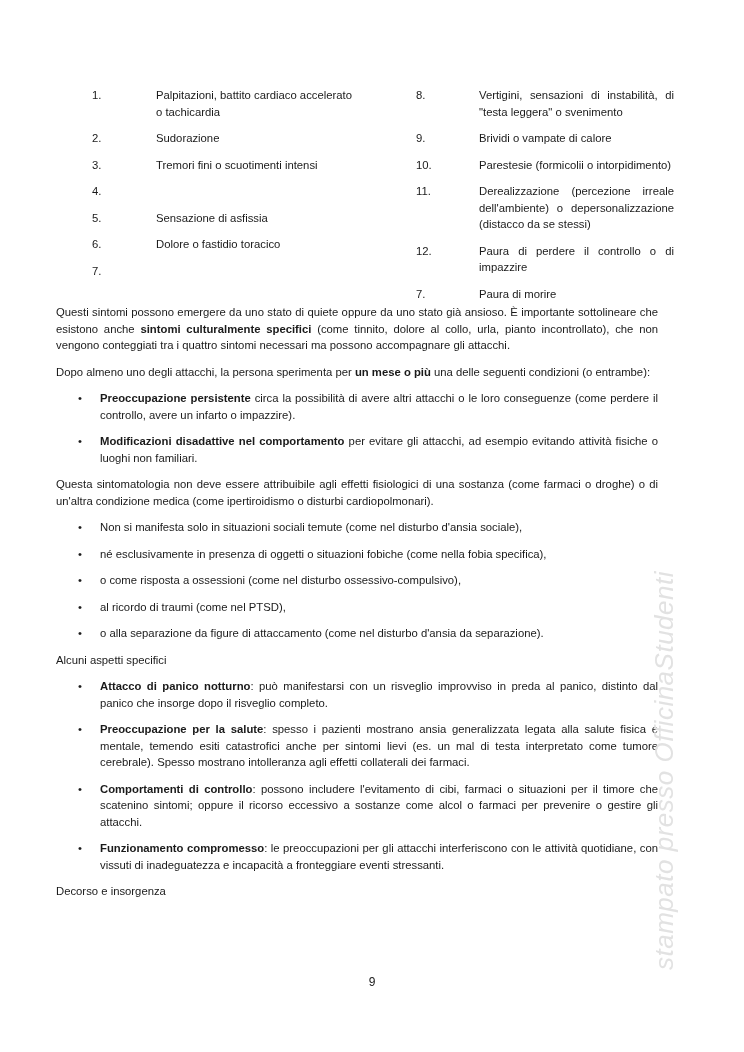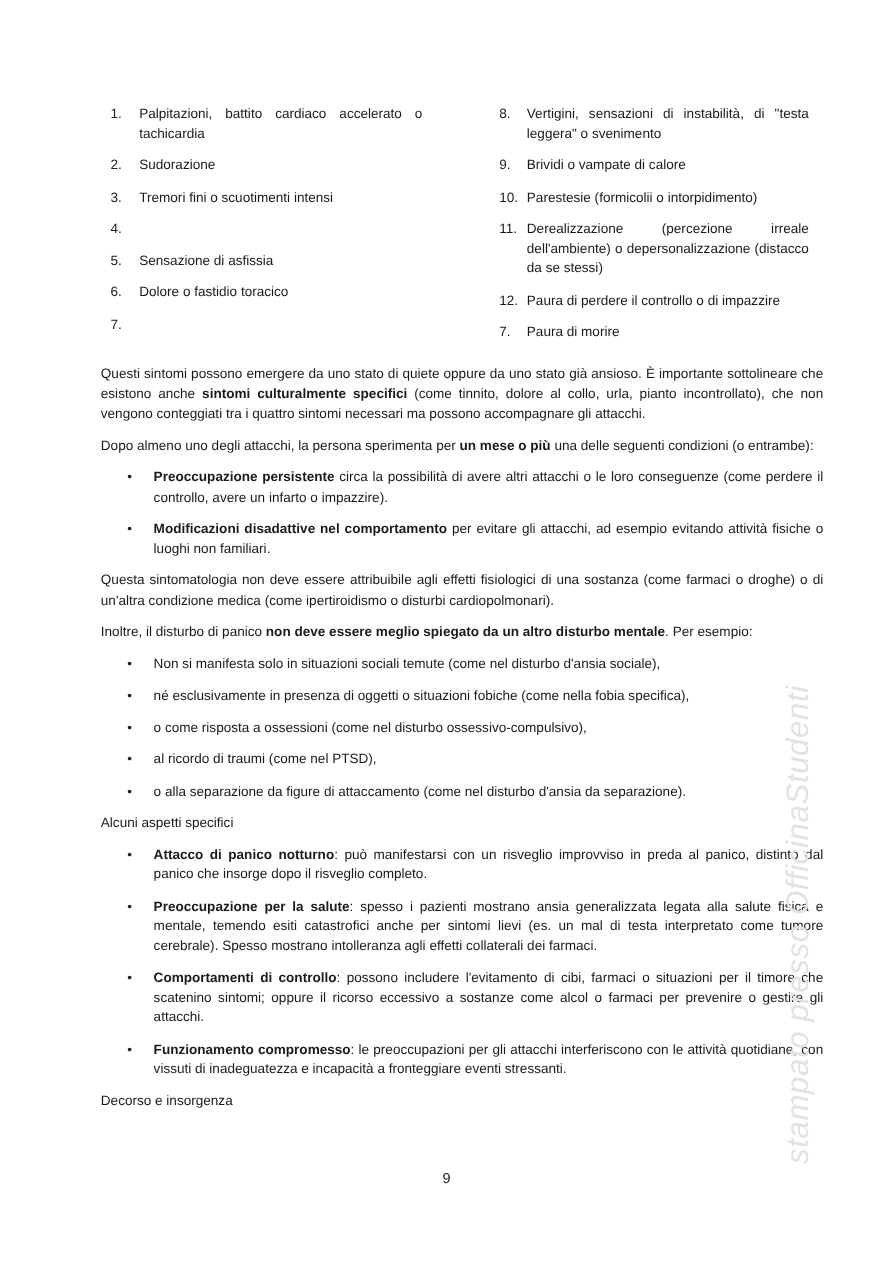--- a/index.html
+++ b/index.html
@@ -5,22 +5,22 @@
     html, body { margin: 0; padding: 0; background: #ffffff; }
     body { width: 744px; height: 1052px; position: relative; overflow: hidden;
       font-family: "Liberation Sans", sans-serif; color: #1a1a1a; font-size: 11.3px; line-height: 16.5px; }
     .page { position: absolute; left: 0; top: 0; width: 744px; height: 1052px; }
     .cols { position: absolute; left: 72px; top: 87px; width: 602px; }
     .col-left { position: absolute; left: 0; top: 0; width: 280px; }
     .col-right { position: absolute; left: 344px; top: 0; width: 258px; }
     .li { display: flex; margin-bottom: 10px; }
     .li .num { width: 44px; flex: none; text-align: left; padding-left: 20px; box-sizing: border-box; }
     .col-right .li .num { width: 23px; padding-left: 0; }
-    .li .txt { flex: 1; text-align: justify; }
-    .body { position: absolute; left: 84px; top: 304px; width: 602px; }
+    .li .txt { flex: 1; text-align: justify; margin-left: 40px; }
+    .body { position: absolute; left: 56px; top: 304px; width: 602px; }
     p { margin: 0 0 10px 0; text-align: justify; }
     b { font-weight: bold; }
     .bul { display: flex; margin-bottom: 10px; }
     .bul .dot { width: 44px; flex: none; padding-left: 22px; box-sizing: border-box; }
     .bul .txt { flex: 1; text-align: justify; }
     .heading { font-weight: normal; margin: 0 0 10px 0; }
     .pagenum { position: absolute; top: 974px; left: 0; width: 744px; text-align: center; font-size: 12px; }
     .watermark { position: absolute; left: 656px; top: 970px; transform-origin: 0 0; transform: rotate(-90deg);
       font-size: 26px; font-style: italic; color: #e2e2e2; white-space: nowrap; letter-spacing: 0.5px; }
   </style>
@@ -93,21 +93,20 @@
     <div class="bul">
         <span class="dot">•</span>
         <span class="txt"><b>Preoccupazione persistente</b><span> circa la possibilità di avere altri attacchi o le loro conseguenze (come perdere il controllo, avere un infarto o impazzire).</span></span>
       </div>
     <div class="bul">
         <span class="dot">•</span>
         <span class="txt"><b>Modificazioni disadattive nel comportamento</b><span> per evitare gli attacchi, ad esempio evitando attività fisiche o luoghi non familiari.</span></span>
       </div>
 
     <p>Questa sintomatologia non deve essere attribuibile agli effetti fisiologici di una sostanza (come farmaci o droghe) o di un'altra condizione medica (come ipertiroidismo o disturbi cardiopolmonari).</p>
-    <p><span>Inoltre, il disturbo di panico </span><b>non deve essere meglio spiegato da un altro disturbo mentale</b><span>. Per esempio:</span></p>
 
     <div class="bul">
         <span class="dot">•</span>
         <span class="txt">Non si manifesta solo in situazioni sociali temute (come nel disturbo d'ansia sociale),</span>
       </div>
     <div class="bul">
         <span class="dot">•</span>
         <span class="txt">né esclusivamente in presenza di oggetti o situazioni fobiche (come nella fobia specifica),</span>
       </div>
     <div class="bul">

